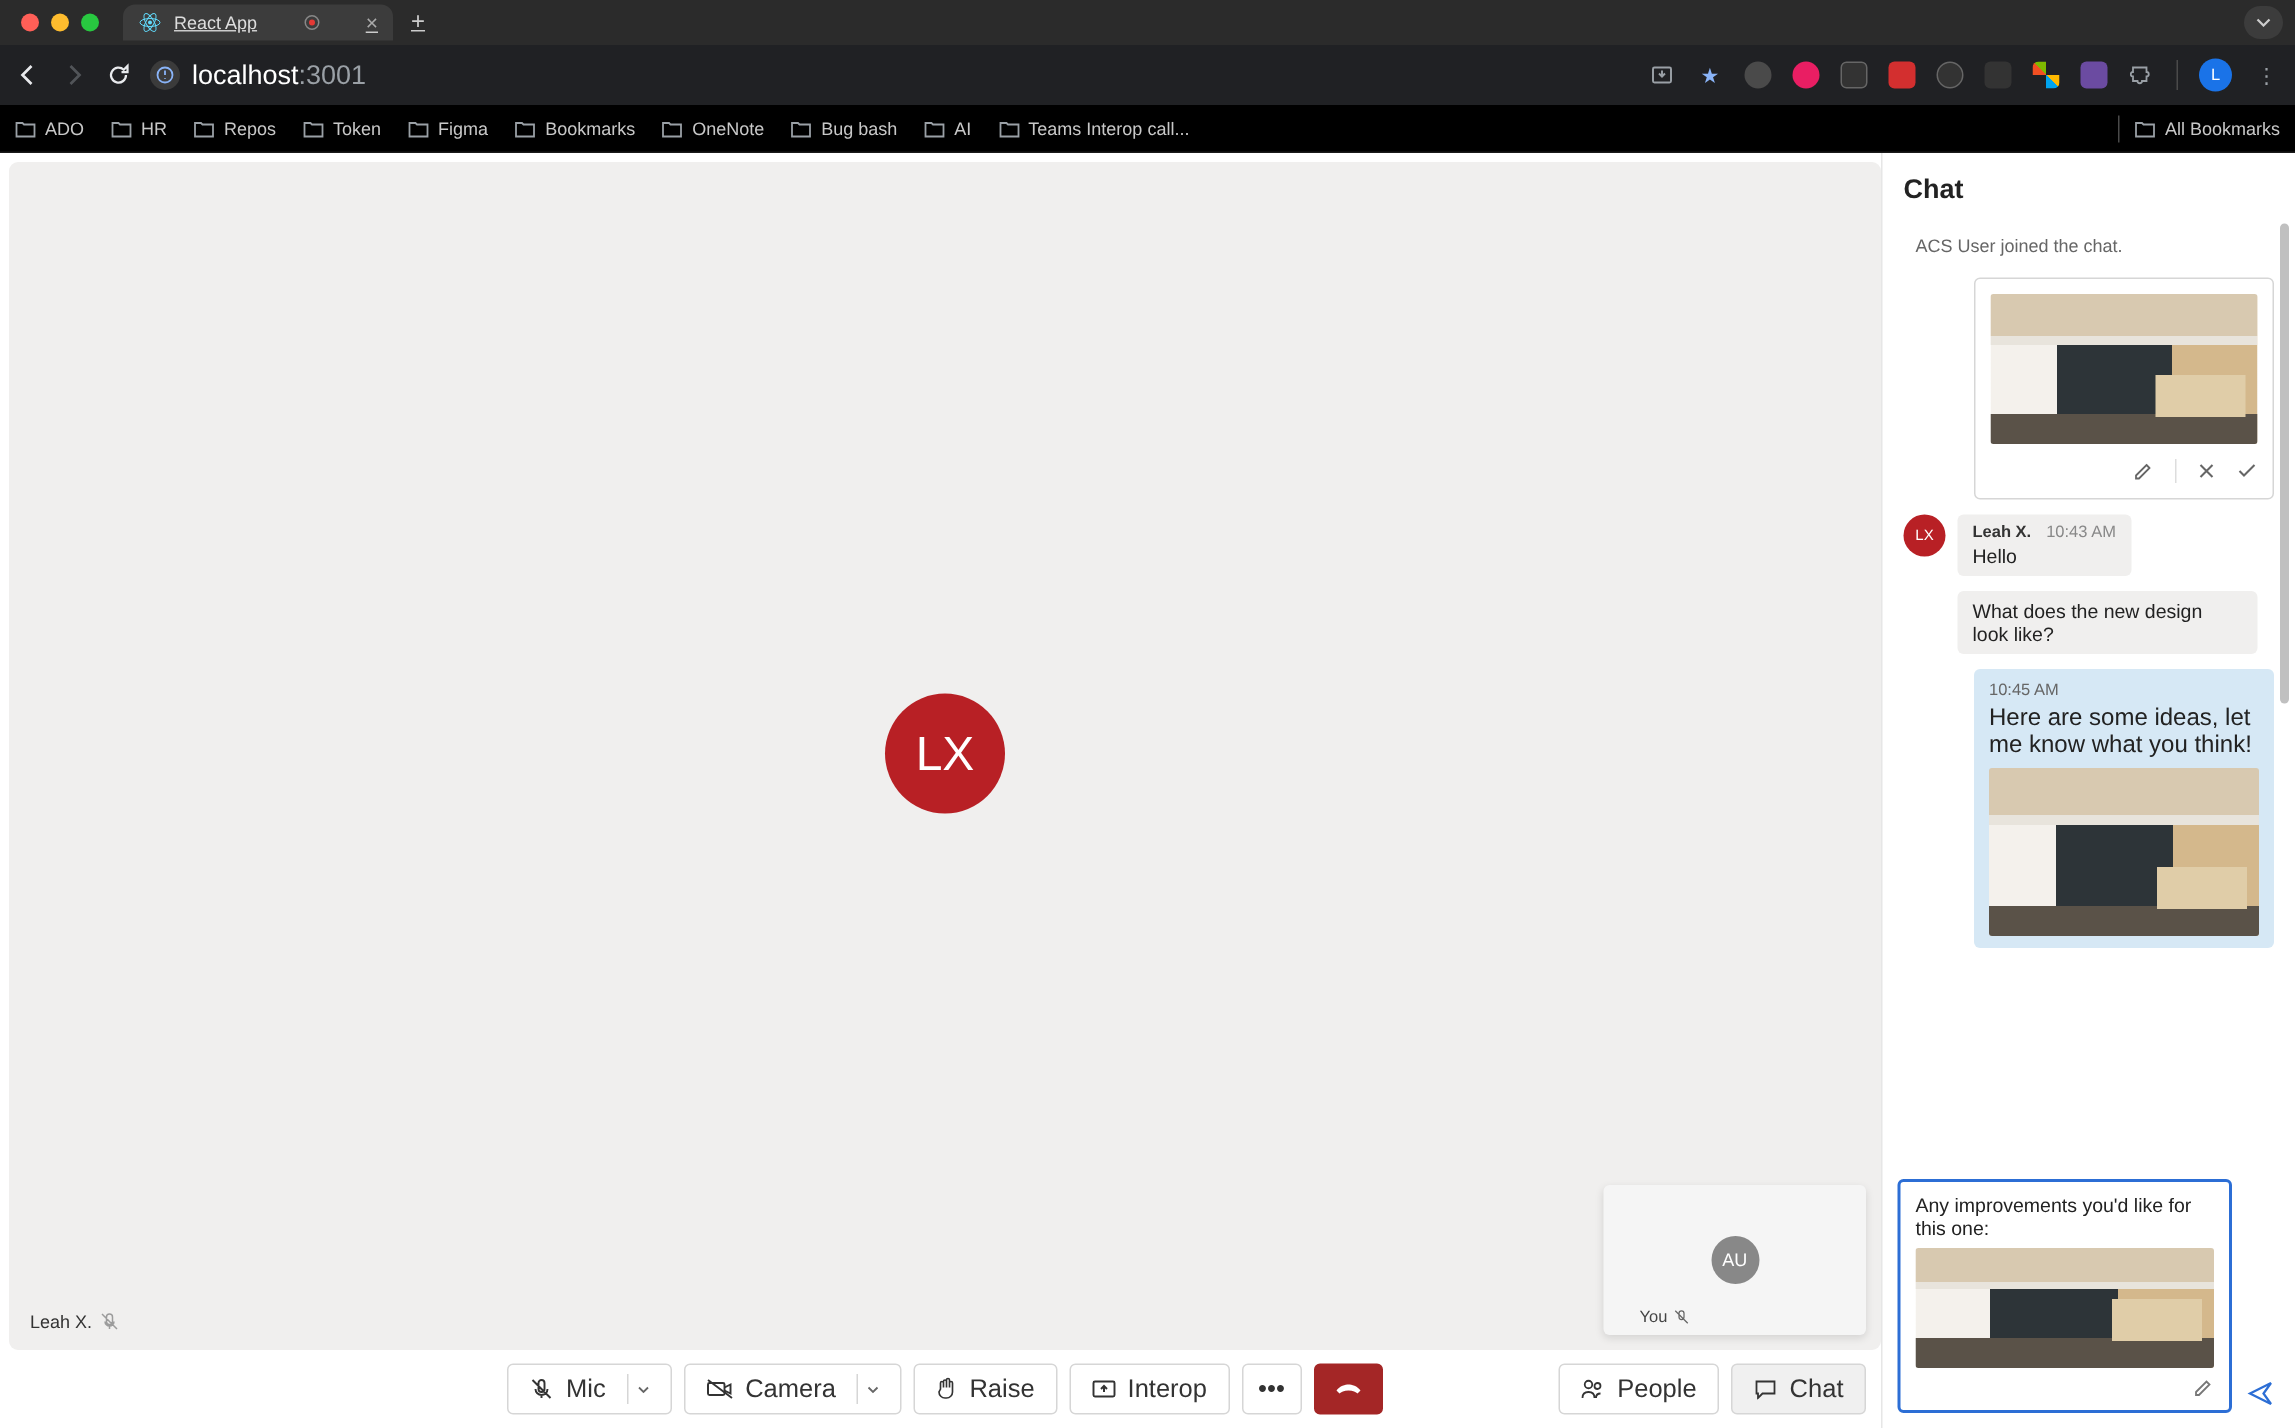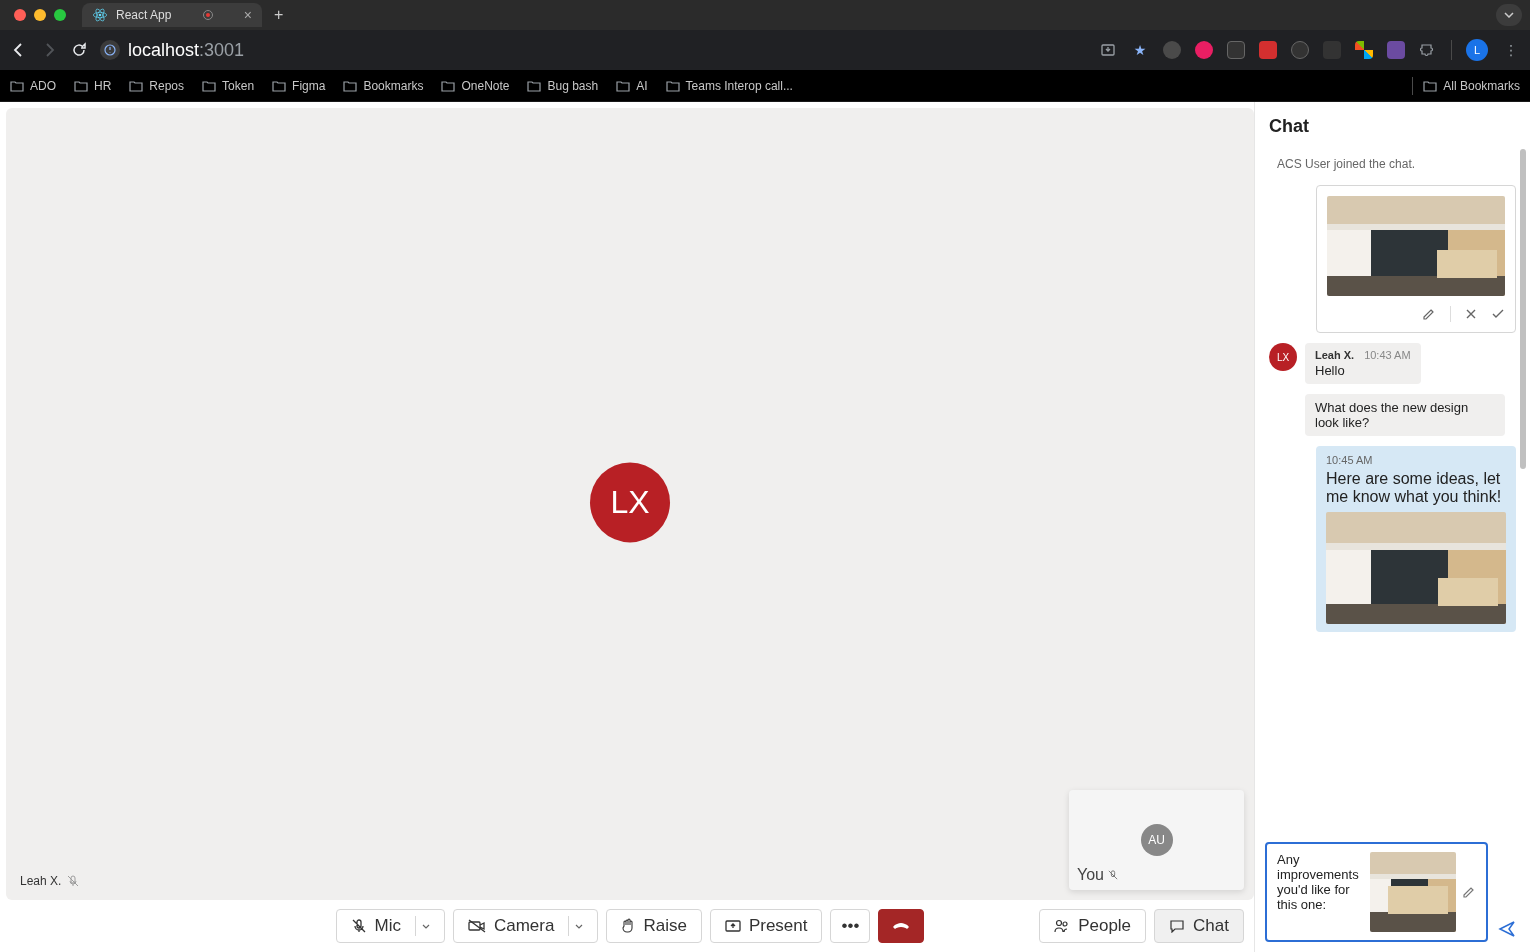--- a/index.html
+++ b/index.html
@@ -1,20 +1,20 @@
 <!DOCTYPE html>
 <html><head>
 <meta charset="utf-8">
 <style>
 * { box-sizing: border-box; margin: 0; padding: 0; }
 body { font-family: 'Segoe UI', -apple-system, sans-serif; width: 1530px; height: 952px; overflow: hidden; background: #fff; }
 
 
 .browser-chrome { background: #2b2b2b; color: #ccc; }
-.tab-bar { display: flex; align-items: center; height: 30px; padding: 0 8px; gap: 6px; }
+.tab-bar { display: flex; align-items: center; height: 30px; padding: 0 8px; gap: 6px; text-decoration: underline; }
 .traffic-lights { display: flex; gap: 8px; margin-left: 6px; margin-right: 10px; }
 .tl { width: 12px; height: 12px; border-radius: 50%; }
 .tl-close { background: #ff5f57; }
 .tl-min { background: #febc2e; }
 .tl-max { background: #28c840; }
 .tab { display: flex; align-items: center; gap: 8px; background: #3c3c3c; border-radius: 8px 8px 0 0; padding: 4px 10px; font-size: 12px; color: #ddd; min-width: 180px; }
 .tab-favicon { width: 16px; height: 16px; color: #61dafb; }
 .tab-close { color: #aaa; font-size: 14px; margin-left: auto; cursor: pointer; }
 .tab-rec { width: 10px; height: 10px; border: 1px solid #888; border-radius: 50%; margin-left: auto; position: relative; }
 .tab-rec::after { content:''; width:4px; height:4px; background:#e53935; border-radius:50%; position:absolute; top:2px; left:2px; }
@@ -42,21 +42,21 @@
 
 .app { display:flex; height: 850px; background:#fff; }
 .video-area { flex:1; display:flex; flex-direction:column; padding:6px 0 0 6px; }
 .video-stage { flex:1; background:#f0efee; border-radius:6px; position:relative; }
 .participant-big { position:absolute; top:50%; left:50%; transform:translate(-50%,-52%); width:80px; height:80px; border-radius:50%; background:#b82025; color:#fff; display:flex; align-items:center; justify-content:center; font-size:32px; font-weight:400; }
 .participant-label { position:absolute; bottom:12px; left:14px; font-size:12px; color:#333; display:flex; align-items:center; gap:6px; }
 .mic-muted-mini { width:12px; height:12px; opacity:.6; }
 
 .self-tile { position:absolute; right:10px; bottom:10px; width:175px; height:100px; background:#f5f5f5; border-radius:4px; box-shadow:0 2px 6px rgba(0,0,0,.12); display:flex; align-items:center; justify-content:center; }
 .self-avatar { width:32px; height:32px; border-radius:50%; background:#888; color:#fff; font-size:12px; display:flex; align-items:center; justify-content:center; }
-.self-label { position:absolute; bottom:6px; left:8px; font-size:16px; color:#444; display:flex; gap:4px; align-items:center; }
+.self-label { position:absolute; bottom:6px; left:24px; font-size:11px; color:#444; display:flex; gap:4px; align-items:center; }
 
 .controls { height:52px; display:flex; align-items:center; justify-content:center; gap:8px; padding:10px 0; }
 .ctrl-btn { display:flex; align-items:center; gap:8px; border:1px solid #d6d6d6; border-radius:4px; padding:6px 14px; background:#fff; font-size:17px; color:#333; cursor:pointer; height:34px; }
 .ctrl-split { border-left:1px solid #d6d6d6; height:100%; margin-left:6px; padding-left:6px; display:flex; align-items:center; }
 .ctrl-more { width:40px; justify-content:center; }
 .ctrl-end { background:#a42626; border-color:#a42626; color:#fff; width:46px; justify-content:center; }
 .right-controls { position:absolute; right:10px; display:flex; gap:8px; }
 .ctrl-chat-active { background:#f0f0f0; }
 
 
@@ -86,21 +86,21 @@
 .msg-time { color:#888; }
 .msg-text { font-size:13px; color:#222; }
 .msg-in-continued { margin-left:36px; }
 
 .msg-out { align-self:flex-end; background:#d6e8f5; border-radius:4px; padding:8px 10px; max-width:200px; }
 .msg-out .msg-time { font-size:11px; color:#666; }
 .msg-out .msg-text { font-size:16px; color:#222; margin:4px 0 6px; }
 .msg-out .kitchen-img { height:112px; }
 
 .chat-compose-wrap { padding:6px 10px 10px; display:flex; gap:6px; align-items:flex-end; }
-.chat-compose { flex:1; border:2px solid #2c6ed5; border-radius:4px; padding:8px 10px; display:flex; flex-direction:row; gap:6px; position:relative; }
+.chat-compose { flex:1; border:2px solid #2c6ed5; border-radius:4px; padding:8px 10px; display:flex; flex-direction:column; gap:6px; position:relative; }
 .compose-text { font-size:13px; color:#222; border:none; outline:none; width:100%; resize:none; }
 .compose-img { height:80px; }
 .compose-footer { display:flex; justify-content:flex-end; color:#777; }
 .send-btn { color:#2c6ed5; cursor:pointer; padding:4px; }
 
 svg { display:block; }
 </style>
 </head>
 <body>
 
@@ -317,21 +317,21 @@
           </span>
         <span>Raise</span>
       </button>
       <button class="ctrl-btn">
         <span>
             <svg width="16" height="14" viewBox="0 0 16 14">
               <rect x="1" y="2" width="14" height="10" rx="1" fill="none" stroke="#333" stroke-width="1.3"></rect>
               <path d="M8 5v4m-2-2l2-2 2 2" fill="none" stroke="#333" stroke-width="1.3"></path>
             </svg>
           </span>
-        <span>Present</span>
+        <span>Interop</span>
       </button>
       <button class="ctrl-btn ctrl-more">
         <span>•••</span>
       </button>
       <button class="ctrl-btn ctrl-end">
         <span>
             <svg width="18" height="10" viewBox="0 0 18 10">
               <path d="M1 6c2-3 6-4 8-4s6 1 8 4l-2 2c-1-1-3-2-6-2s-5 1-6 2z" fill="#fff"></path>
             </svg>
           </span>

